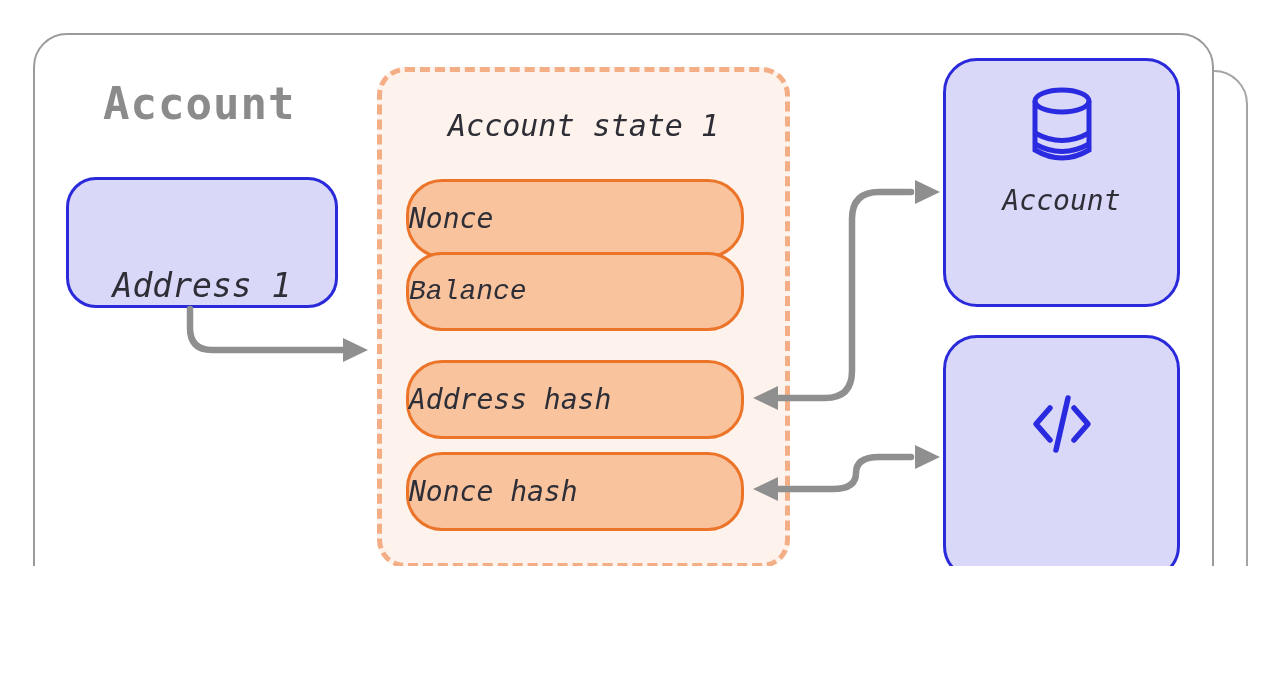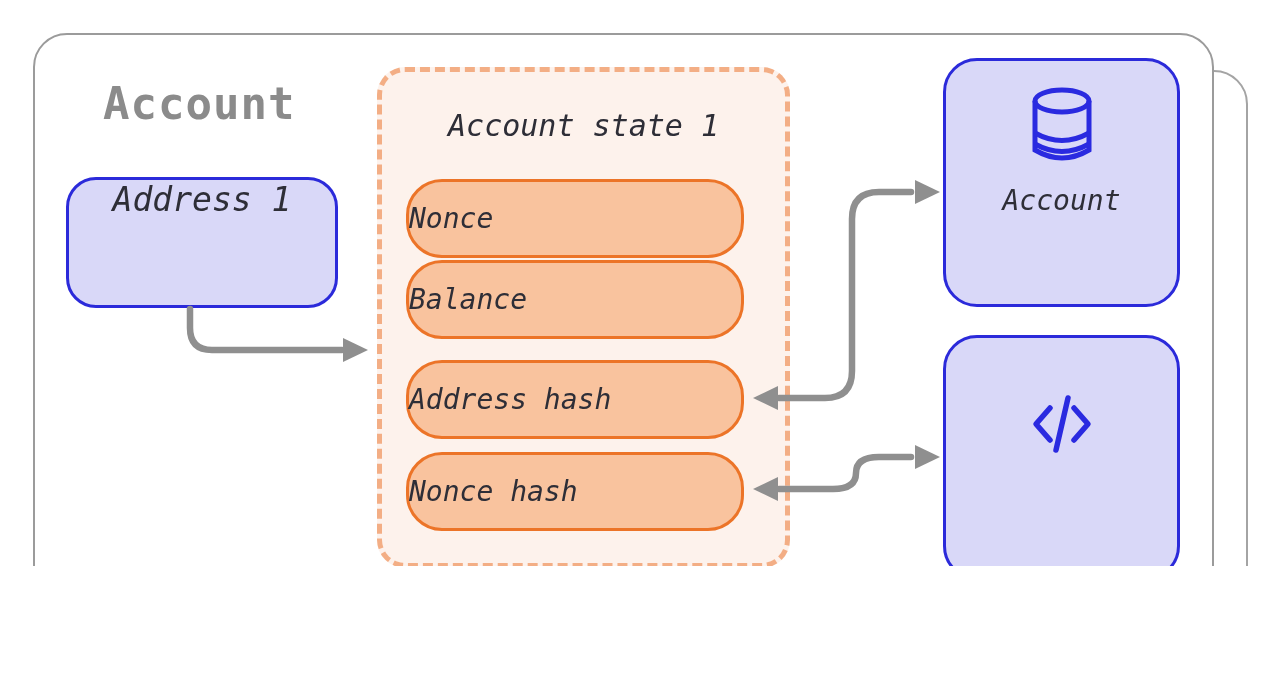--- a/index.html
+++ b/index.html
@@ -48,21 +48,21 @@
   .address-box {
     position: absolute;
     left: 66px;
     top: 177px;
     width: 266px;
     height: 125px;
     background: #d9d8f8;
     border: 3px solid #2b2ada;
     border-radius: 30px;
     display: flex;
-    align-items: flex-start;
+    align-items: flex-end;
     justify-content: center;
   }
   .address-box .label {
     font-style: italic;
     font-size: 33px;
     color: #2e2e37;
   }
   .state-box {
     position: absolute;
     left: 377px;
@@ -94,21 +94,21 @@
     display: flex;
     align-items: center;
     justify-content: flex-start;
   }
   .pill .label {
     font-style: italic;
     font-size: 28px;
     color: #2e2e37;
   }
   .pill-0 { top: 107px; }
-  .pill-1 { top: 188px; }
+  .pill-1 { top: 180px; font-family: Liberation Mono, monospace; }
   .pill-2 { top: 288px; }
   .pill-3 { top: 380px; }
   .side-box {
     position: absolute;
     left: 943px;
     width: 231px;
     background: #d9d8f8;
     border: 3px solid #2b2ada;
     border-radius: 34px;
   }

